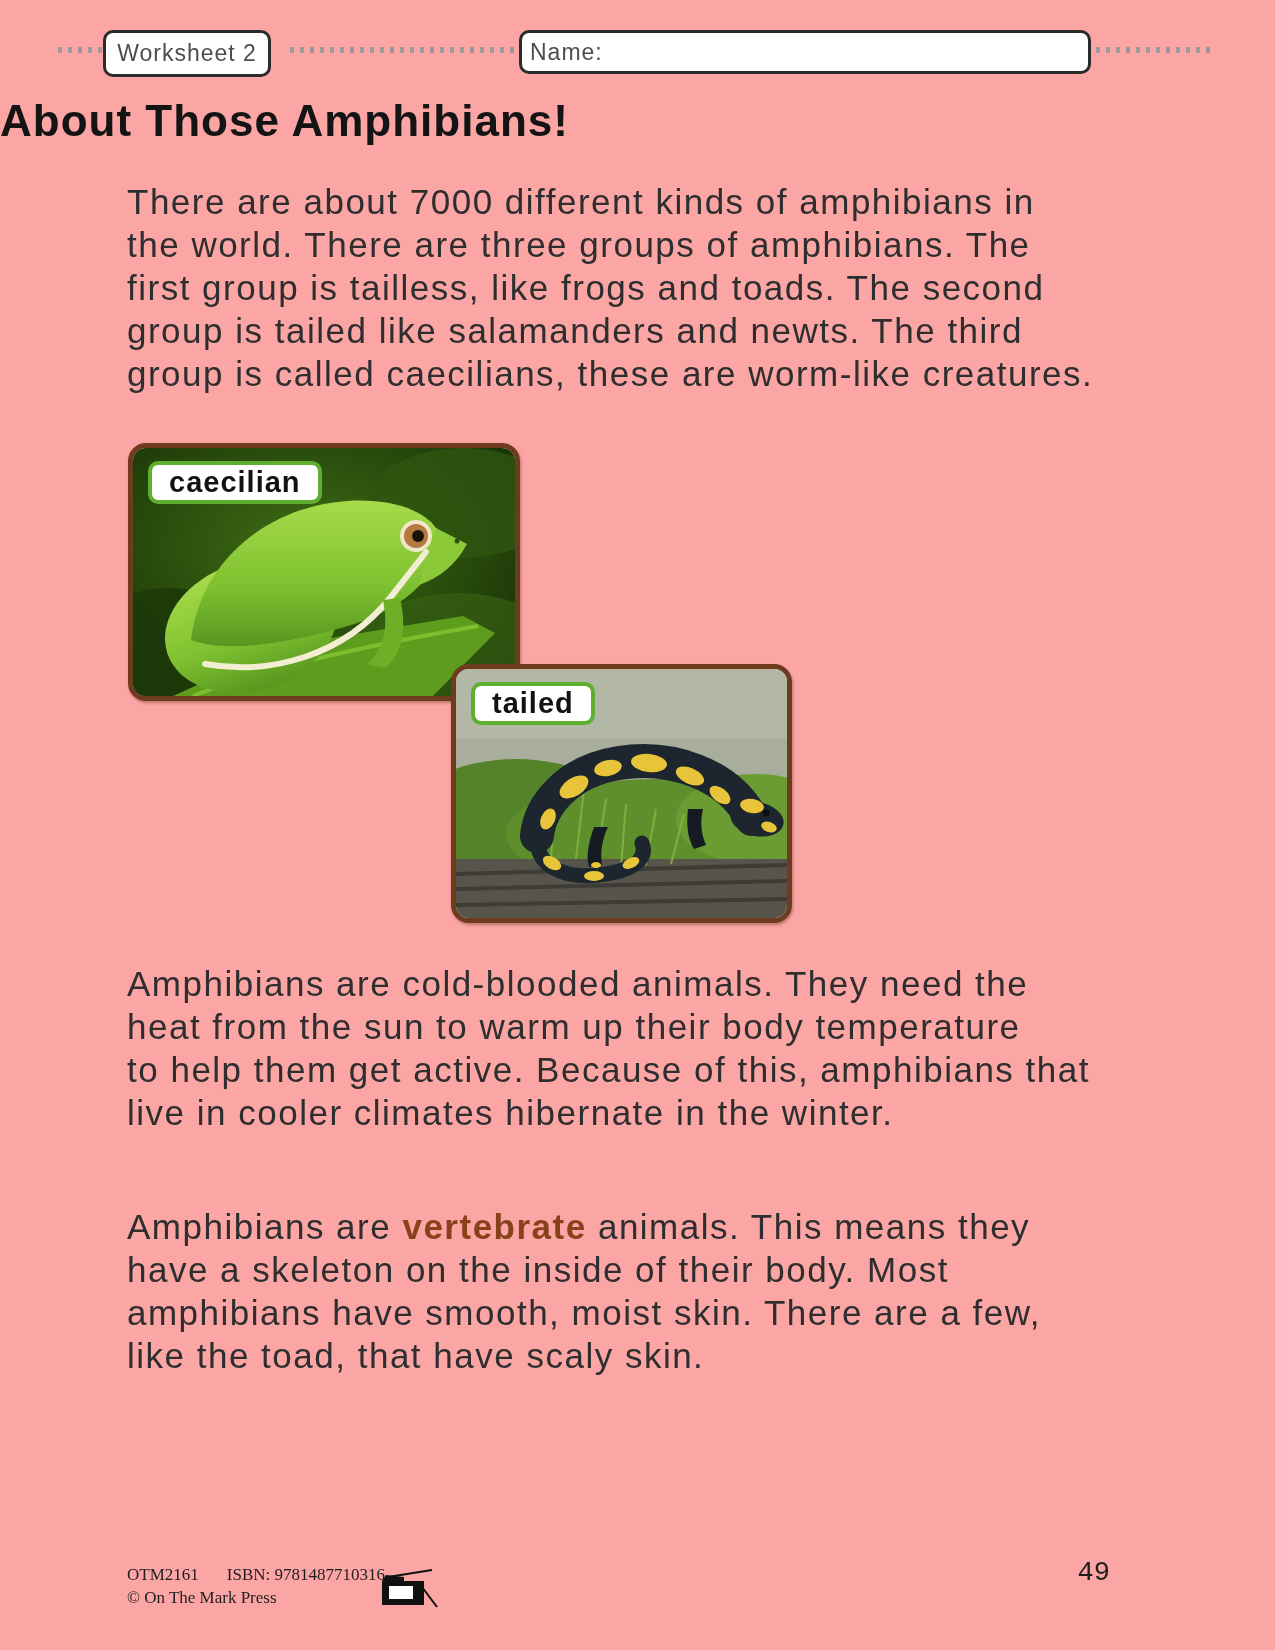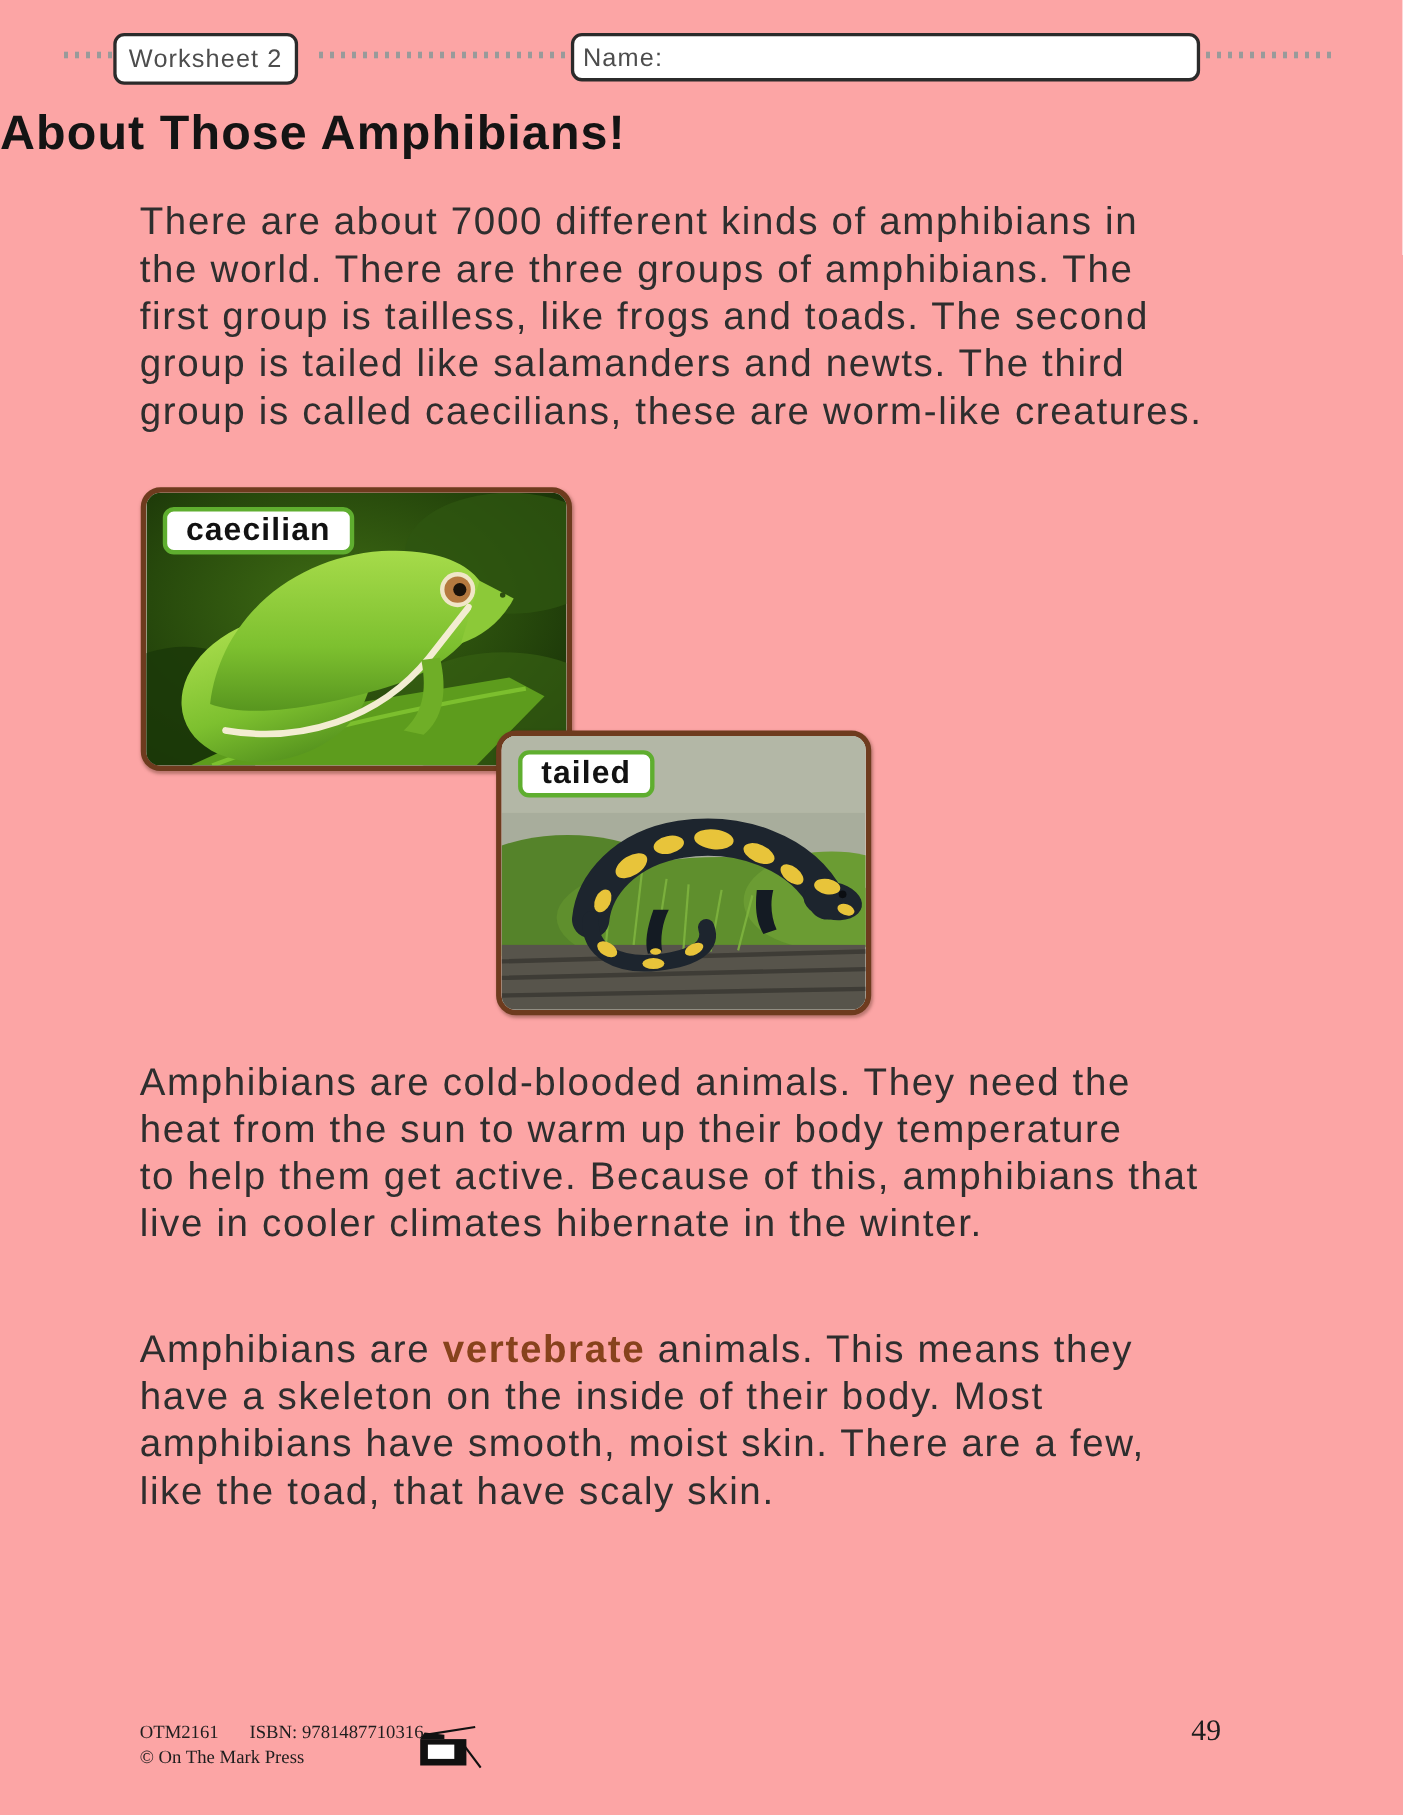--- a/index.html
+++ b/index.html
@@ -42,21 +42,21 @@
         border-radius:10px;padding:1px 17px;font-size:29px;font-weight:bold;color:#121212;
         letter-spacing:1px;z-index:2;white-space:nowrap;}
 
   
   .footer-text{position:absolute;left:127px;top:1563px;
         font-family:"Liberation Serif","DejaVu Serif",serif;font-size:17px;color:#1e1e1e;
         line-height:23px;}
   .footer-text .gap{display:inline-block;width:28px;}
   #copier{position:absolute;left:376px;top:1565px;width:62px;height:44px;}
   #page-num{position:absolute;left:1010px;top:1558px;width:100px;text-align:right;
-        font-family:Liberation Serif, serif;font-size:27px;color:#1e1e1e;}
+        font-family:Liberation Mono, monospace;font-size:27px;color:#1e1e1e;}
 </style>
 </head>
 <body>
 
 <div class="page">
 
   <div class="dots" id="dots-left"></div>
   <div class="dots" id="dots-mid"></div>
   <div class="dots" id="dots-right"></div>
 

